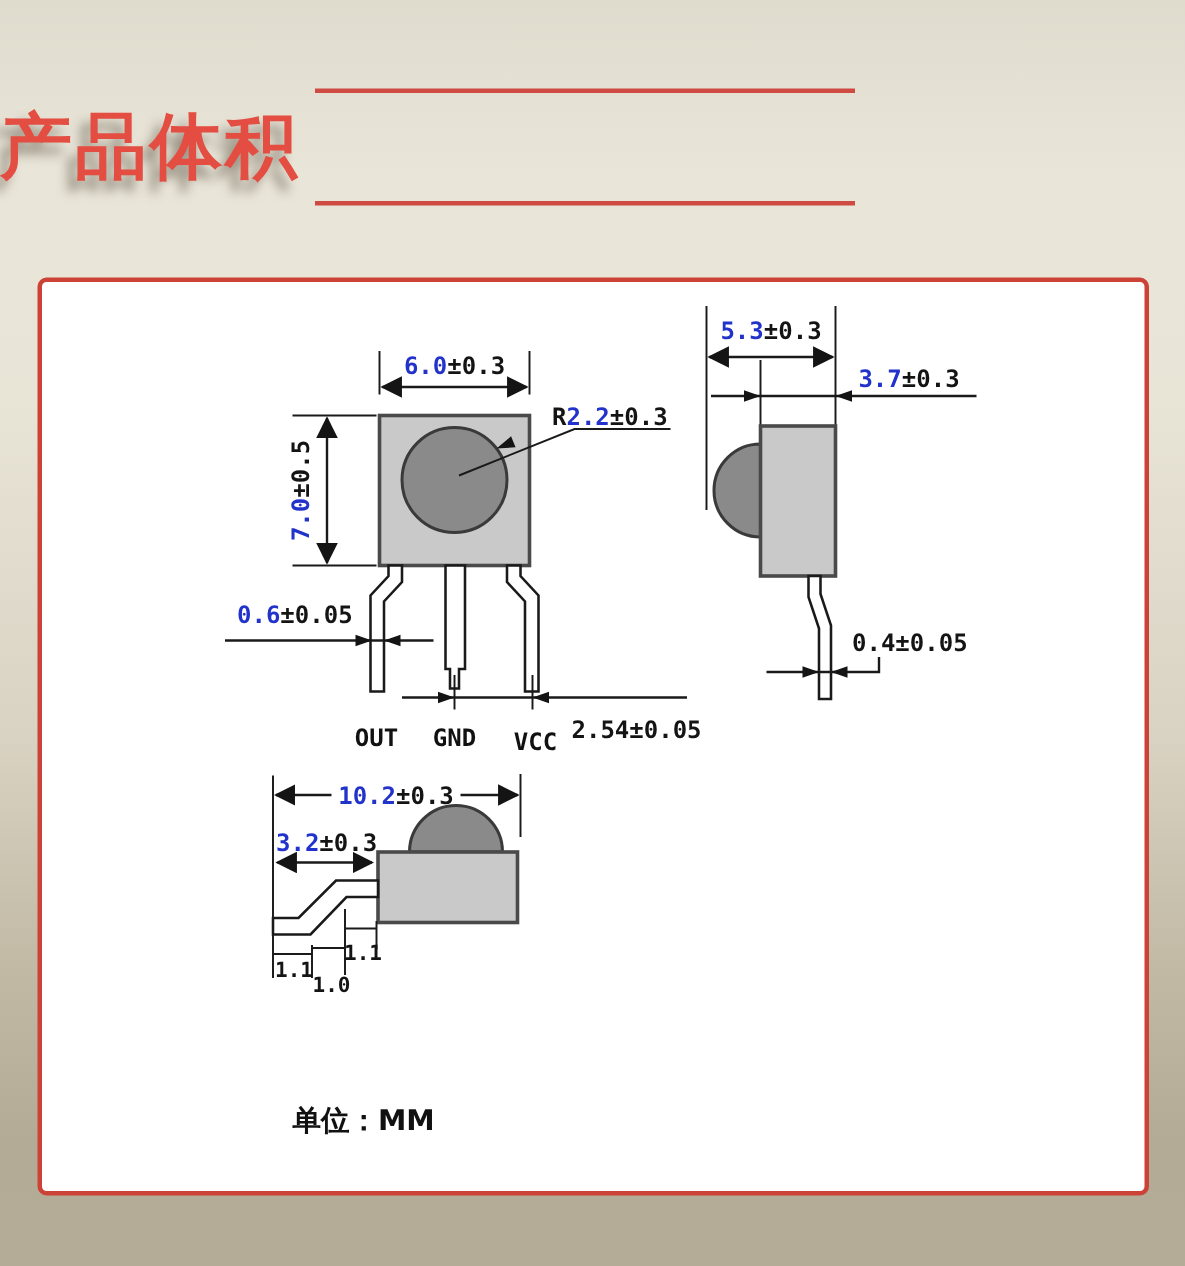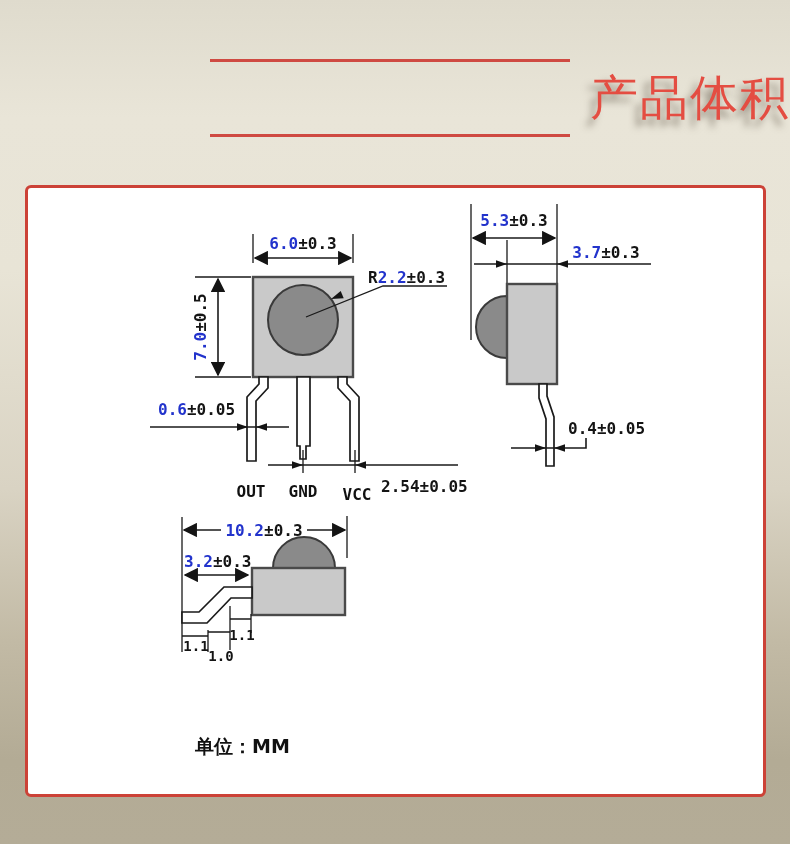--- a/index.html
+++ b/index.html
@@ -7,22 +7,22 @@
     width:790px;height:844px;position:relative;overflow:hidden;
     background:linear-gradient(180deg,#dfdbcd 0%,#e9e5d8 14%,#e8e4d6 32%,#d9d3c3 58%,#c2baa5 76%,#b3ab95 90%,#b4ac97 100%);
     font-family:"DejaVu Sans",sans-serif;
   }
   .page{position:absolute;inset:0;}
   
   .hdr-rule{position:absolute;left:210px;width:360px;height:3px;background:#cf4a42;}
   .hdr-rule.top{top:59px;}
   .hdr-rule.bottom{top:134px;}
   .hdr-title{
-    position:absolute;left:0;top:66px;width:790px;text-align:right;
-    font-size:48px;font-weight:normal;color:#e44d42;letter-spacing:2px;
+    position:absolute;left:0;top:66px;width:790px;text-align:left;
+    font-size:48px;font-weight:bold;color:#e44d42;letter-spacing:2px;
     text-shadow:-6px 7px 7px rgba(85,75,60,0.55);
     font-family:"DejaVu Sans",sans-serif;margin:0;
   }
   
   .panel{
     position:absolute;left:25px;top:185px;width:741px;height:612px;
     box-sizing:border-box;border:3px solid #cc4237;border-radius:6px;background:#ffffff;
   }
   .panel svg{display:block;width:735px;height:606px;}
   

